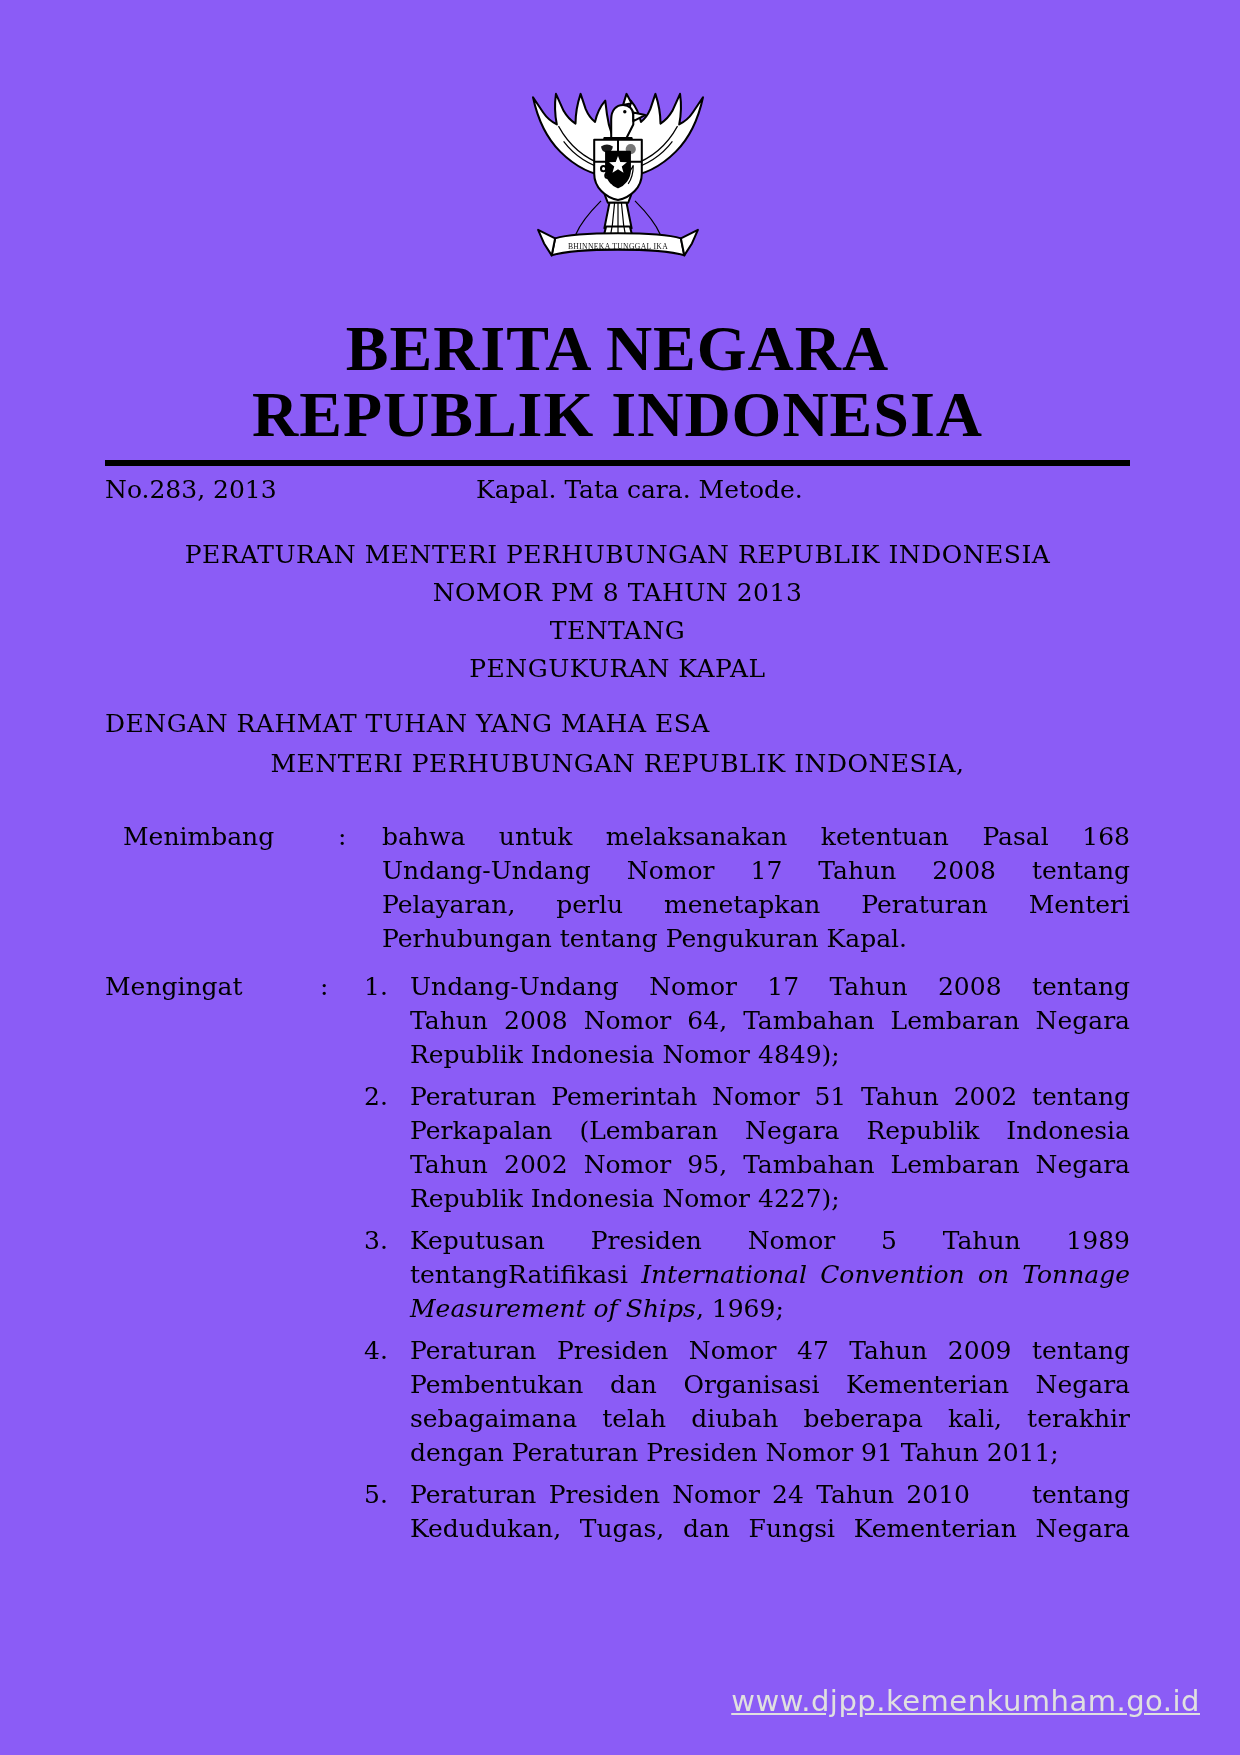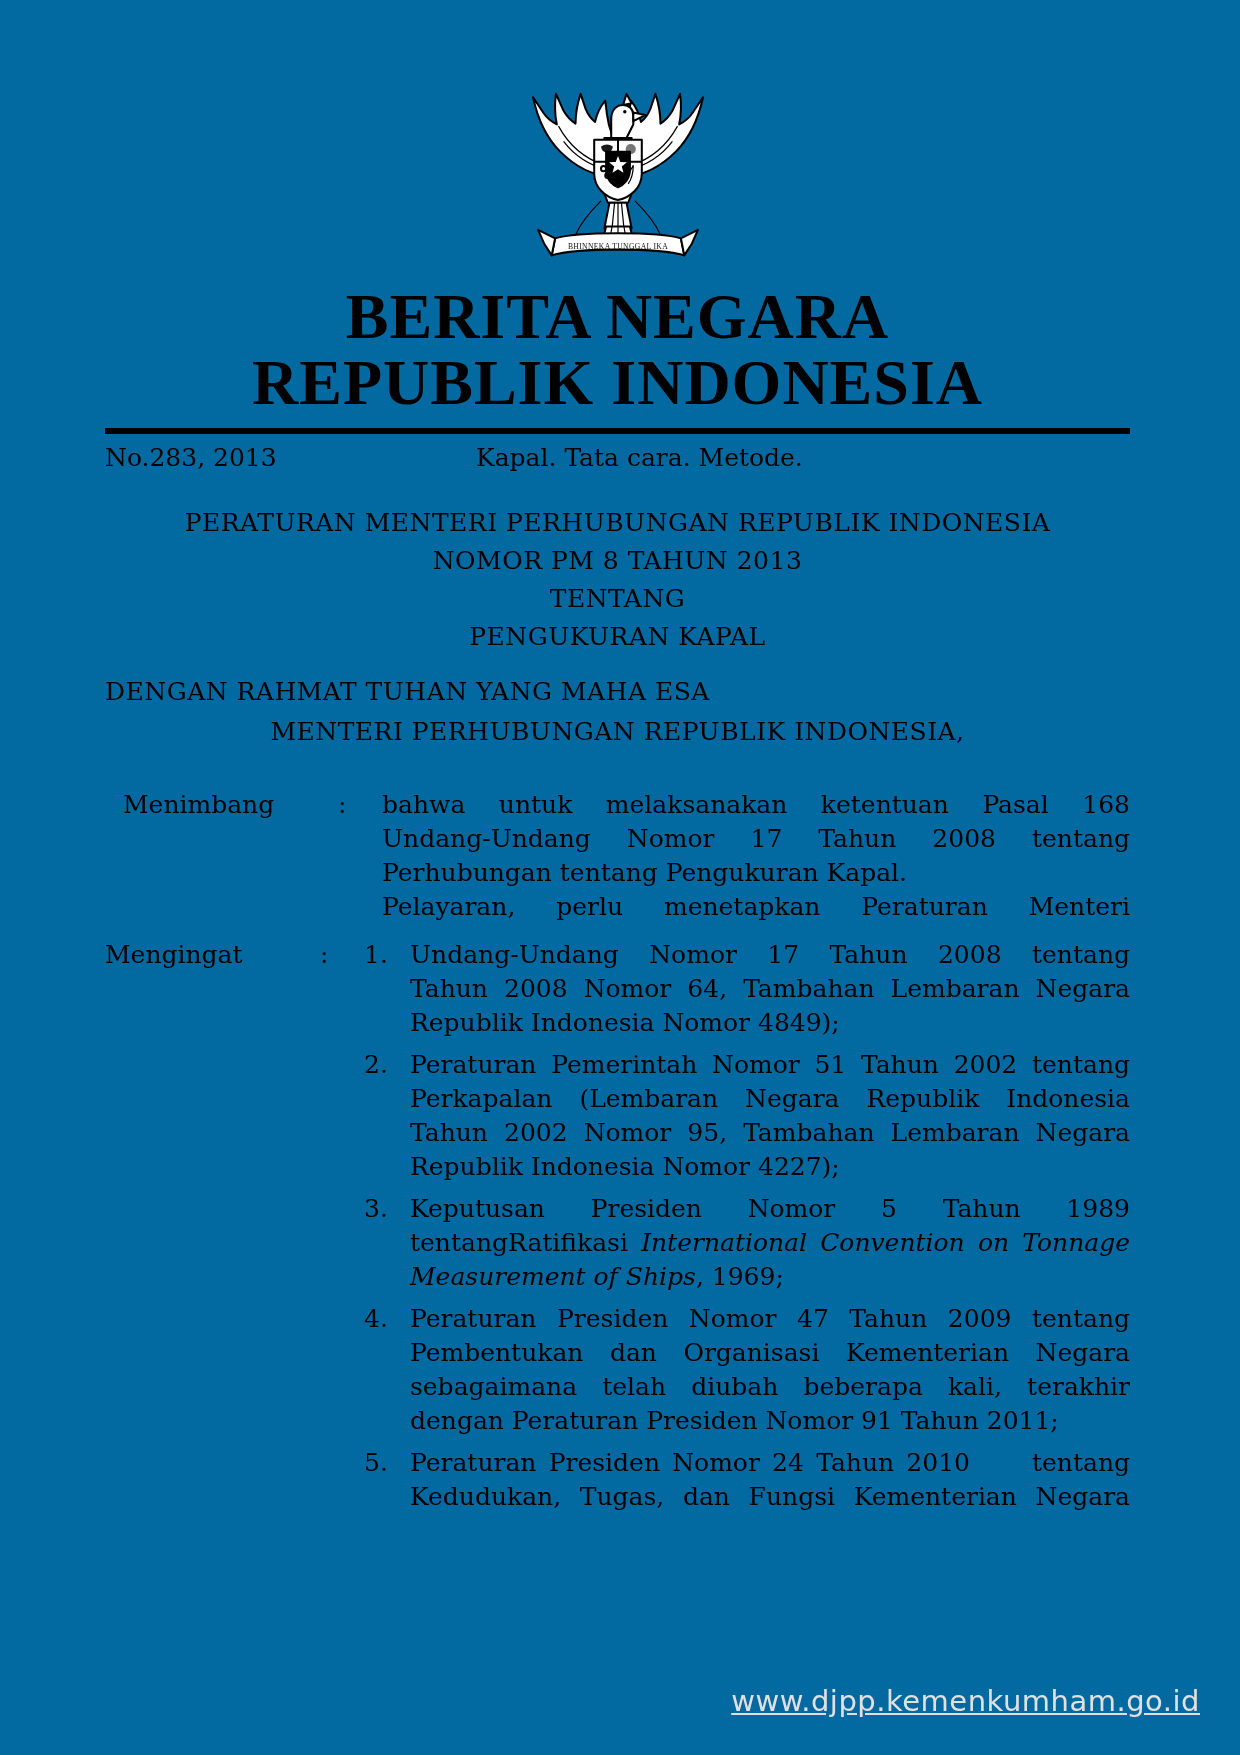--- a/index.html
+++ b/index.html
@@ -1,34 +1,34 @@
 <!DOCTYPE html>
 <html><head>
 <meta charset="utf-8">
 <style>
   html, body { margin: 0; padding: 0; background: #888; }
   .page {
     position: relative;
     width: 1240px;
     height: 1755px;
     margin: 0 auto;
-    background: #0369a1;
+    background: #8b5cf6;
     overflow: hidden;
     font-family: "DejaVu Serif", "Liberation Serif", serif;
     color: #000;
   }
   .content {
     position: absolute;
     left: 105px;
     top: 0;
     width: 1025px;
   }
   .emblem-wrap { margin-top: 80px; text-align: center; height: 196px; }
   .masthead-title {
-    margin-top: 8px;
+    margin-top: 40px;
     text-align: center;
     font-family: "Liberation Serif", serif;
     font-weight: 700;
     font-size: 64px;
     line-height: 66px;
     letter-spacing: 1px;
     white-space: nowrap;
   }
   .rule { margin-top: 12px; height: 6px; background: #000; }
   .issue-row { display: flex; margin-top: 7px; font-size: 25px; line-height: 33px; }
@@ -143,22 +143,22 @@
 
     <div class="invocation">DENGAN RAHMAT TUHAN YANG MAHA ESA</div>
     <div class="authority">MENTERI PERHUBUNGAN REPUBLIK INDONESIA,</div>
 
     <div class="clause clause-menimbang">
       <div class="c-label">Menimbang</div>
       <div class="c-colon">:</div>
       <div class="c-text" id="menimbang-text">
           <div class="jline"><span>bahwa untuk melaksanakan ketentuan Pasal 168</span></div>
           <div class="jline"><span>Undang-Undang Nomor 17 Tahun 2008 tentang</span></div>
+          <div class="jline"><span>Pelayaran, perlu menetapkan Peraturan Menteri</span></div>
           <div class="jline jlast"><span>Perhubungan tentang Pengukuran Kapal.</span></div>
-          <div class="jline"><span>Pelayaran, perlu menetapkan Peraturan Menteri</span></div>
         </div>
     </div>
 
     <div class="clause clause-mengingat">
       <div class="c-label">Mengingat</div>
       <div class="c-colon">:</div>
       <div class="c-text" id="mengingat-items">
           <div class="m-item">
             <div class="num">1.</div>
             <div>

